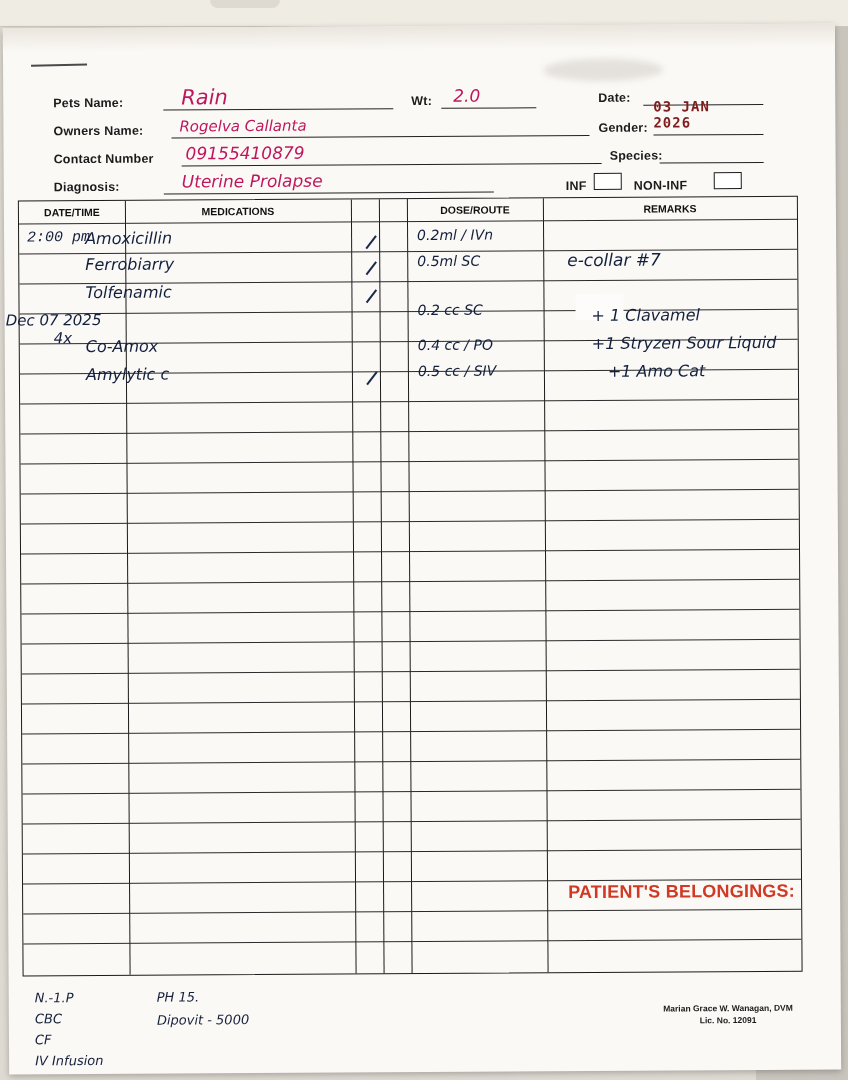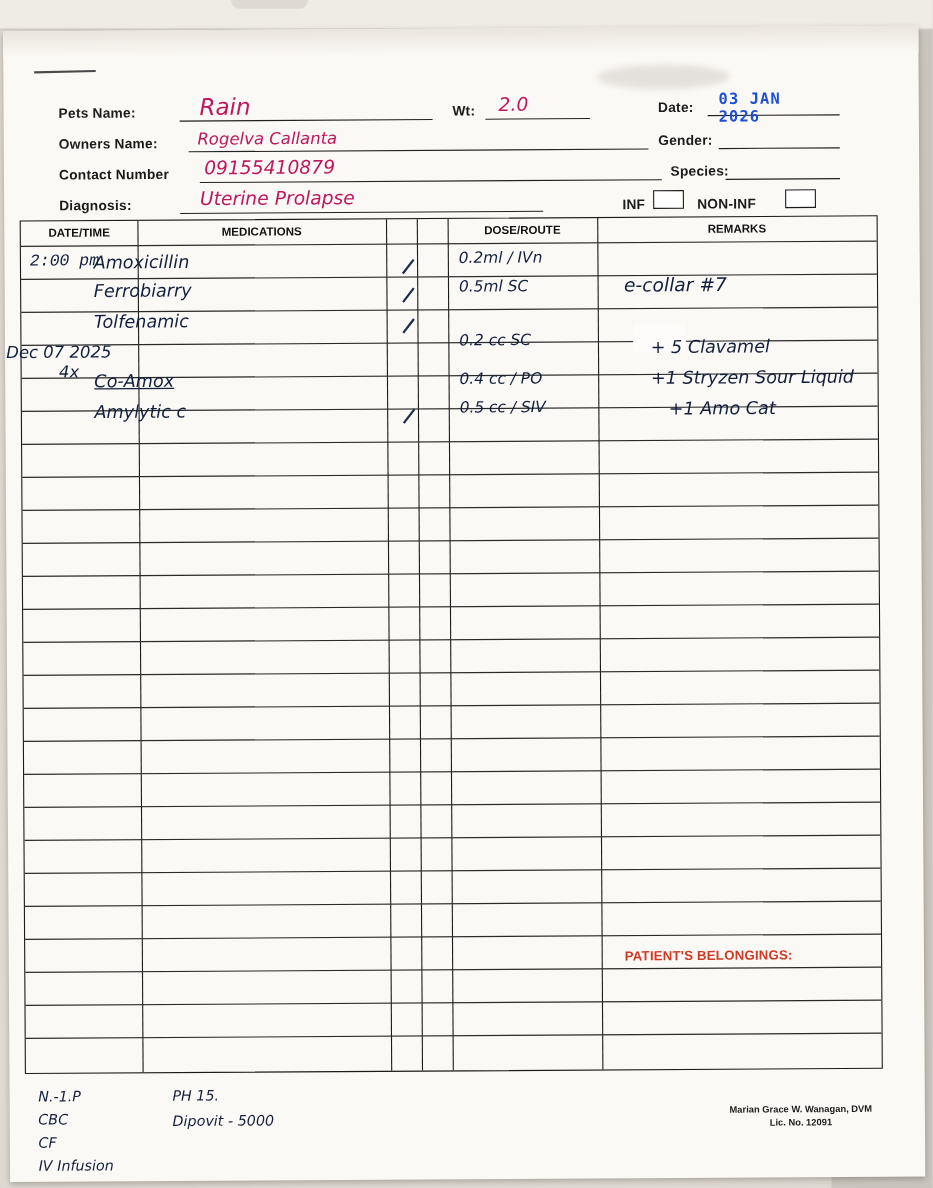--- a/index.html
+++ b/index.html
@@ -60,21 +60,21 @@
     box-sizing:border-box;
   }
   .colline{position:absolute;top:0;bottom:0;width:0;border-left:1.3px solid #1b1b1b;}
   .rowline{position:absolute;left:0;right:0;height:0;border-top:1.1px solid #2a2a2a;}
   .hdrrow{
     position:absolute;left:0;top:0;right:0;height:22px;
     font-size:10.5px;font-weight:bold;color:#111;
   }
   .hdrrow span{position:absolute;top:5px;text-align:center;}
   .belong{
-    position:absolute;left:545px;top:664px;font-size:12px;font-weight:bold;color:#d03a24;
+    position:absolute;left:545px;top:684px;font-size:18px;font-weight:bold;color:#d03a24;
     letter-spacing:.2px;
   }
 
   
   .cell-hw{
     position:absolute;
     font-family:"DejaVu Sans", sans-serif;
     color:#13203d;font-style:italic;
   }
   .tick{
@@ -89,21 +89,21 @@
   .footL{position:absolute;left:26px;top:962px;font-family:"DejaVu Sans",sans-serif;color:#15203b;font-size:13px;font-style:italic;}
   .footL div{margin-bottom:6px;}
   .footM{position:absolute;left:148px;top:962px;font-family:"DejaVu Sans",sans-serif;color:#15203b;font-size:13px;font-style:italic;}
   .footM div{margin-bottom:8px;}
   .sig{
     position:absolute;right:48px;top:978px;text-align:center;
     font-size:8.5px;font-weight:bold;color:#1b1b1b;line-height:1.45;
   }
   .dateStamp{
     position:absolute;font-family:"DejaVu Sans Mono", monospace;
-    font-weight:bold;color:#1d4ed8;letter-spacing:1px;
+    font-weight:bold;color:#7f1d1d;letter-spacing:1px;margin-top:16px;
   }
   .smudge{
     position:absolute;background:rgba(120,110,95,.18);filter:blur(3px);border-radius:50%;
   }
 </style>
 </head>
 <body>
 
 <div class="page">
 
@@ -203,24 +203,24 @@
       <span class="tick" style="left:344px;top:68px;"></span>
       <span class="cell-hw" style="left:398px;top:54px;font-size:14px;">0.5ml  SC</span>
       <span class="cell-hw" style="left:548px;top:52px;font-size:17px;">e-collar  #7</span>
 
       <span class="cell-hw" style="left:66px;top:82px;font-size:16px;">Tolfenamic</span>
       <span class="tick" style="left:344px;top:96px;"></span>
       <span class="cell-hw" style="left:398px;top:82px;font-size:14px;margin-top:21px;">0.2 cc  SC</span>
 
       <span class="cell-hw" style="left:-14px;top:110px;font-size:15px;">Dec 07 2025</span>
       <span class="whiteout" style="left:556px;top:96px;width:48px;height:26px;"></span>
-      <span class="cell-hw" style="left:572px;top:108px;font-size:16px;">+ 5 Clavamel</span>
+      <span class="cell-hw" style="left:572px;top:108px;font-size:16px;">+ 1 Clavamel</span>
 
       <span class="cell-hw" style="left:34px;top:128px;font-size:15px;">4x</span>
-      <span class="cell-hw" style="left:66px;top:136px;font-size:16px;text-decoration:underline;">Co-Amox</span>
+      <span class="cell-hw" style="left:66px;top:136px;font-size:16px;">Co-Amox</span>
       <span class="cell-hw" style="left:398px;top:138px;font-size:14px;">0.4 cc / PO</span>
       <span class="cell-hw" style="left:572px;top:136px;font-size:16px;">+1 Stryzen Sour Liquid</span>
 
       <span class="cell-hw" style="left:66px;top:164px;font-size:16px;">Amylytic c</span>
       <span class="tick" style="left:344px;top:178px;"></span>
       <span class="cell-hw" style="left:398px;top:164px;font-size:14px;">0.5 cc / SIV</span>
       <span class="cell-hw" style="left:588px;top:164px;font-size:16px;">+1  Amo Cat</span>
 
       <span class="belong">PATIENT'S BELONGINGS:</span>
     </div>

